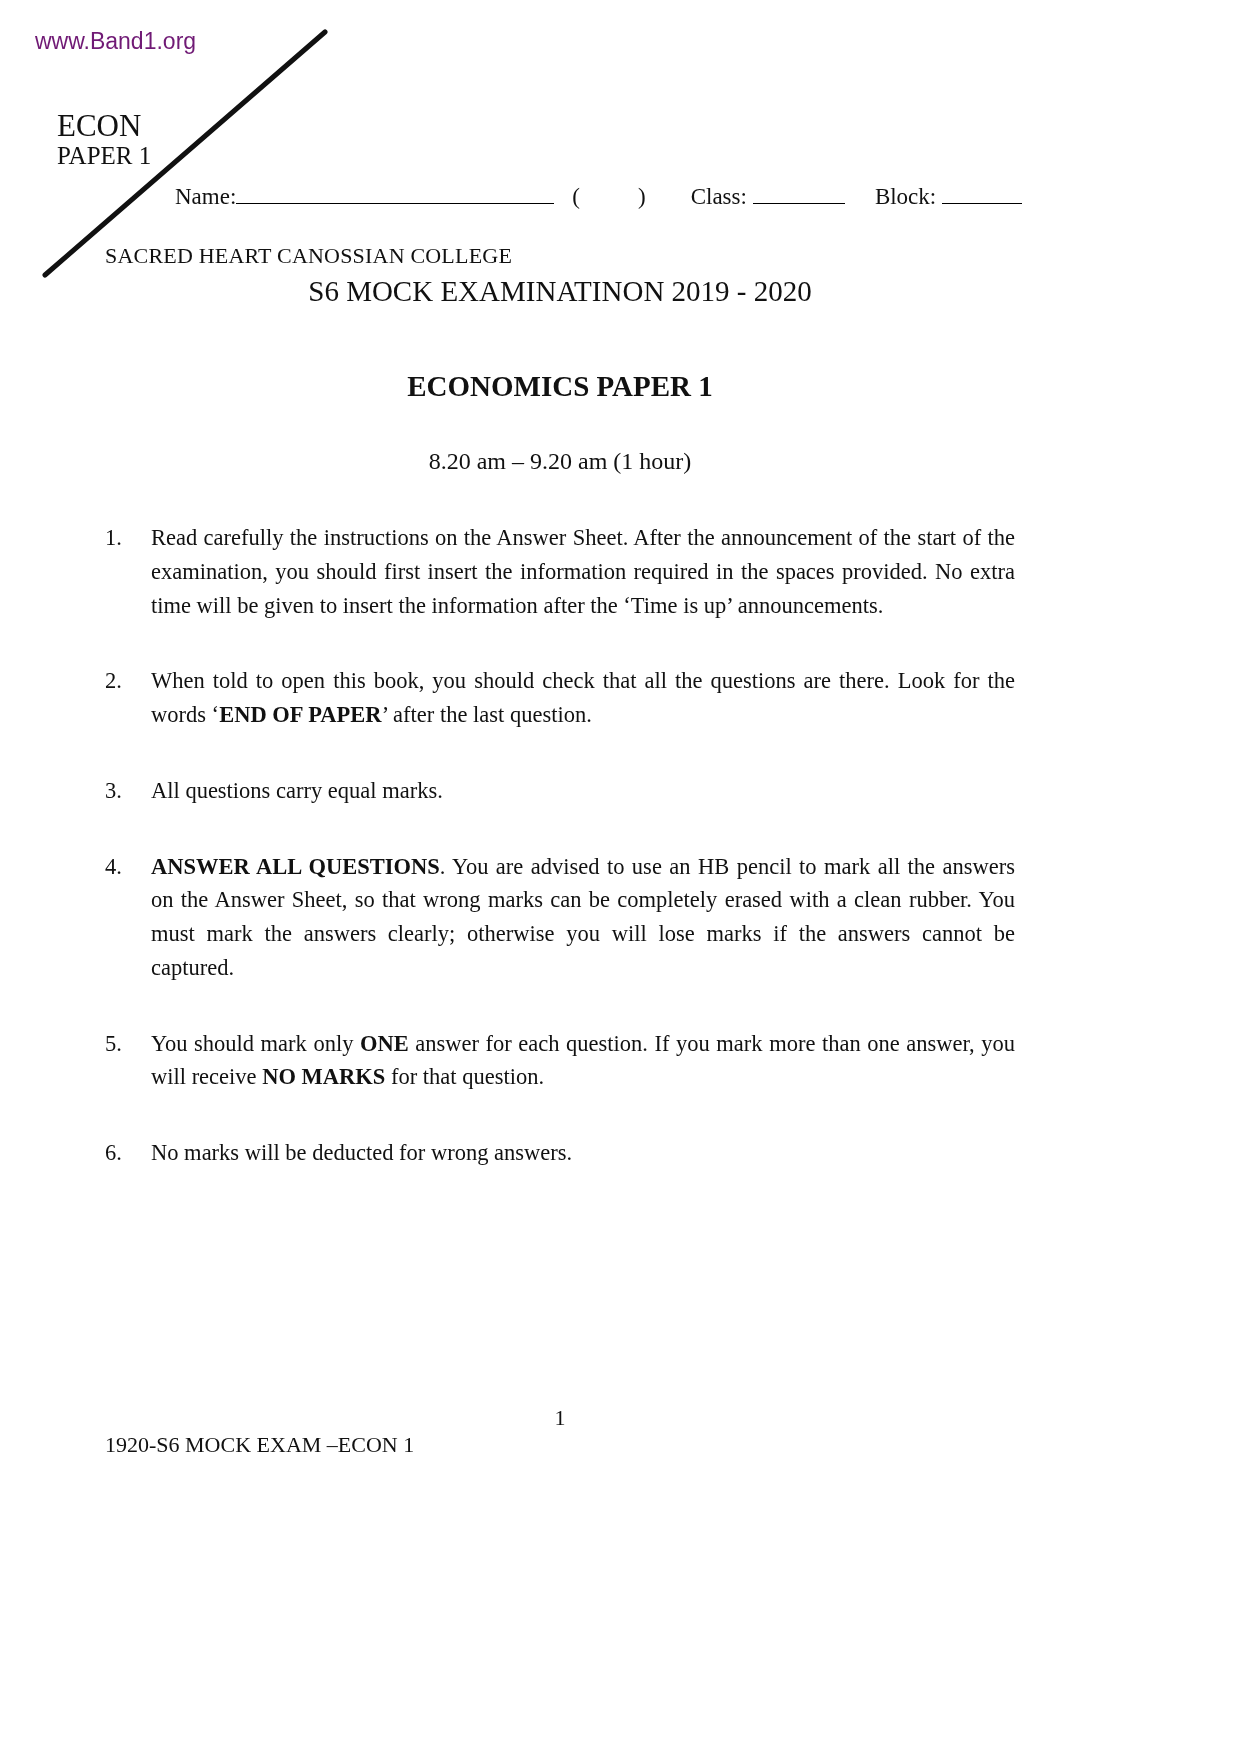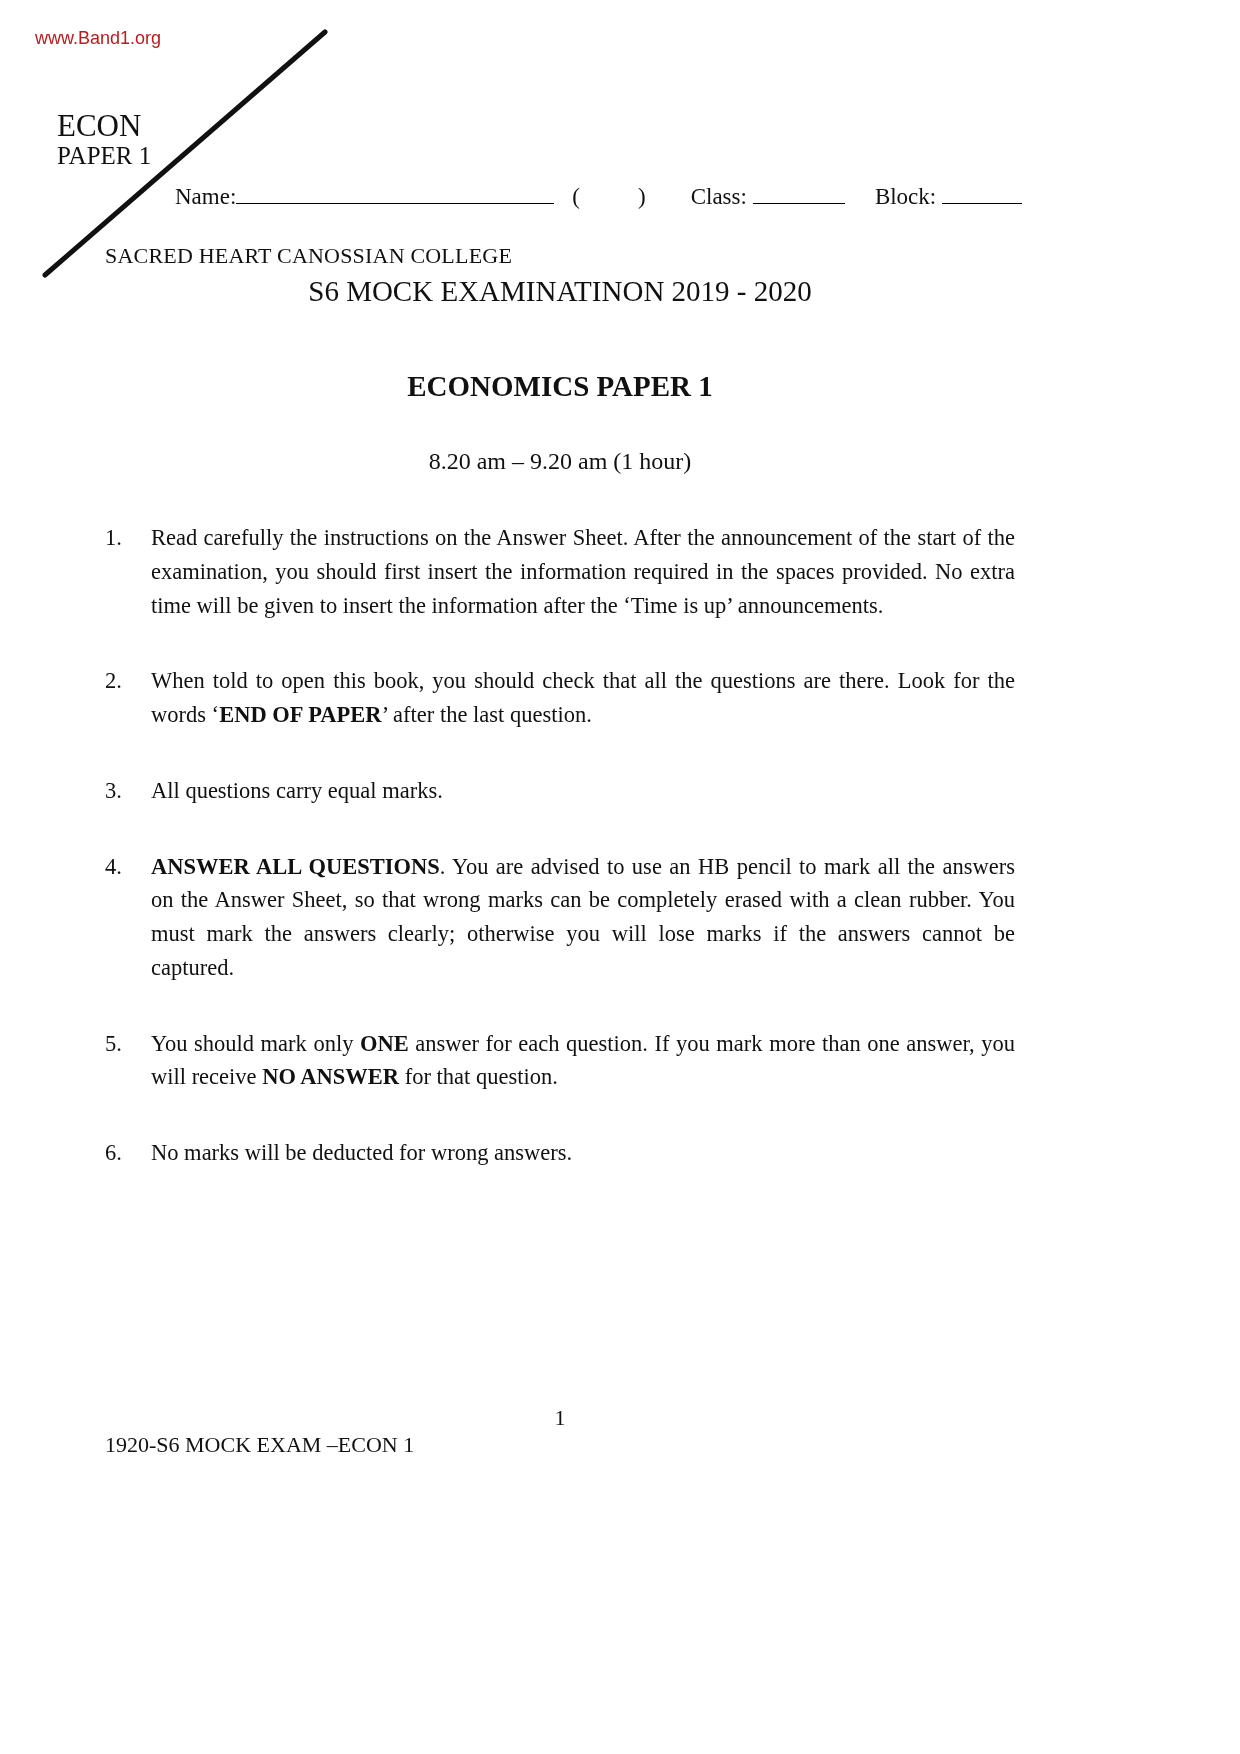--- a/index.html
+++ b/index.html
@@ -9,22 +9,22 @@
     position: relative;
     width: 1240px;
     height: 1754px;
     background: #ffffff;
     overflow: hidden;
   }
   .watermark {
     position: absolute;
     left: 35px; top: 28px;
     font-family: "Liberation Sans", sans-serif;
-    font-size: 18px;
-    color: #b91c1c;
+    font-size: 23px;
+    color: #701a75;
   }
   .corner-slash {
     position: absolute;
     left: 30px; top: 20px;
     pointer-events: none;
   }
   .subject-code {
     position: absolute;
     left: 57px; top: 108px;
     font-size: 31px;
@@ -152,21 +152,21 @@
         <div class="inst-item">
           <div class="inst-num">3.</div>
           <div class="inst-text"><span>All questions carry equal marks.</span></div>
         </div>
         <div class="inst-item">
           <div class="inst-num">4.</div>
           <div class="inst-text"><span class="b">ANSWER ALL QUESTIONS</span><span>. You are advised to use an HB pencil to mark all the answers on the Answer Sheet, so that wrong marks can be completely erased with a clean rubber. You must mark the answers clearly; otherwise you will lose marks if the answers cannot be captured.</span></div>
         </div>
         <div class="inst-item">
           <div class="inst-num">5.</div>
-          <div class="inst-text"><span>You should mark only </span><span class="b">ONE</span><span> answer for each question. If you mark more than one answer, you will receive </span><span class="b">NO ANSWER</span><span> for that question.</span></div>
+          <div class="inst-text"><span>You should mark only </span><span class="b">ONE</span><span> answer for each question. If you mark more than one answer, you will receive </span><span class="b">NO MARKS</span><span> for that question.</span></div>
         </div>
         <div class="inst-item">
           <div class="inst-num">6.</div>
           <div class="inst-text"><span>No marks will be deducted for wrong answers.</span></div>
         </div>
       </div>
   </div>
 
   <div class="page-number">1</div>
   <div class="footer-code">1920-S6 MOCK EXAM –ECON 1</div>

